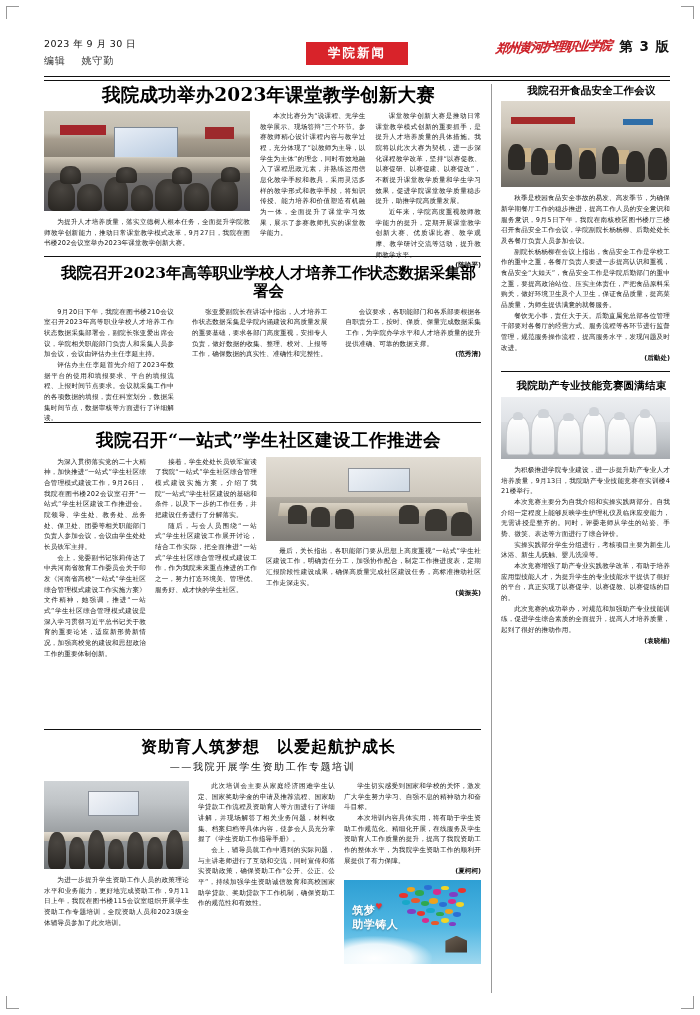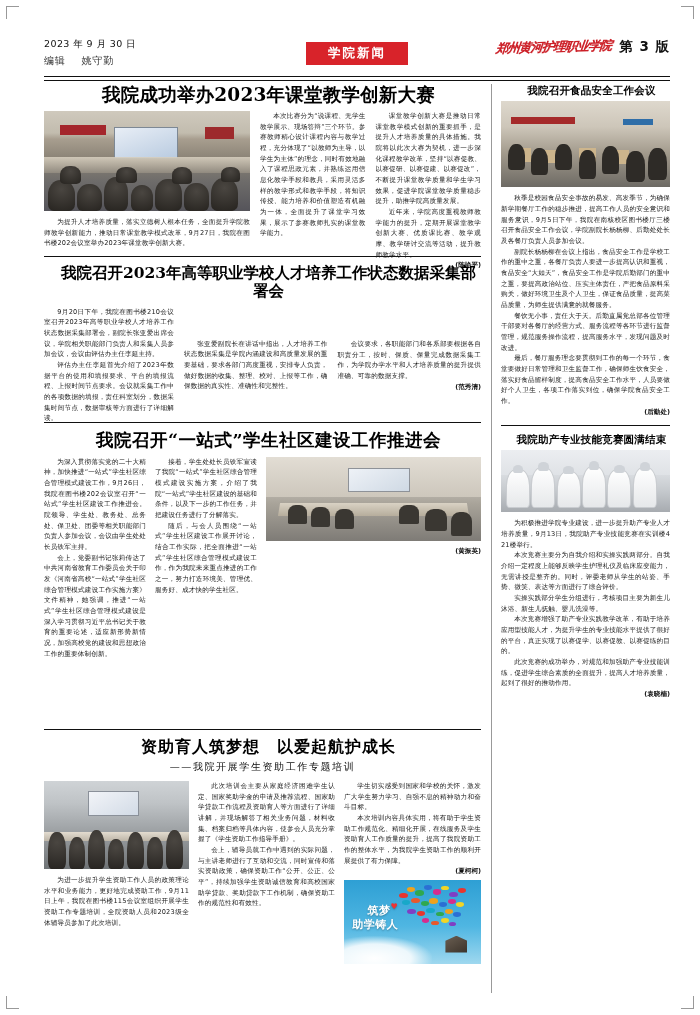--- a/index.html
+++ b/index.html
@@ -162,21 +162,21 @@
   .ad .balloons b{position:absolute;border-radius:50%;display:block;}
   .ad .house{position:absolute;right:10%;bottom:14%;width:16%;height:20%;
     background:linear-gradient(150deg,#6b5f52,#3b332b);
     clip-path:polygon(50% 0,100% 30%,100% 100%,0 100%,0 30%);
   }
   .ad .adtxt{
     position:absolute;left:6%;top:26%;color:#fff;
     font-family:"DejaVu Serif","Liberation Serif",serif;font-weight:bold;
     line-height:1;text-shadow:0 1px 2px rgba(0,0,0,.3);
   }
-  .ad .l1{font-size:11px;letter-spacing:.5px;text-align:right;}
+  .ad .l1{font-size:11px;letter-spacing:.5px;}
   .ad .l2{font-size:11px;letter-spacing:.5px;margin-top:3px;}
   .ad .heart{color:#e33; font-size:8px;vertical-align:super;}
 </style>
 </head>
 <body>
 
 <div class="page">
 
   <div class="crop tl"></div>
   <div class="crop tr"></div>
@@ -245,21 +245,21 @@
             <p>近年来，学院高度重视教师教学能力的提升，定期开展课堂教学创新大赛、优质课比赛、教学观摩、教学研讨交流等活动，提升教师教学水平。</p>
           </div>
           <div class="byline">(陈艳平)</div>
         </div>
       </div>
     </div>
 
     <div class="art rule-top" style="left:0;top:172px;width:437px;padding-top:7px;">
       <div class="hl h2">我院召开2023年高等职业学校人才培养工作状态数据采集部署会</div>
       <div style="height:6px;"></div>
-      <div class="cols" style="gap:10px;align-items:center;">
+      <div class="cols" style="gap:18px;">
         <div class="ccol" style="flex:0 0 130px;">
           <div class="txt">
             <p>9月20日下午，我院在图书楼210会议室召开2023年高等职业学校人才培养工作状态数据采集部署会，副院长张亚爱出席会议，学院相关职能部门负责人和采集人员参加会议，会议由评估办主任李延主持。</p>
             <p>评估办主任李延首先介绍了2023年数据平台的使用和填报要求、平台的填报流程、上报时间节点要求。会议就采集工作中的各项数据的填报，责任科室划分，数据采集时间节点，数据审核等方面进行了详细解读。</p>
           </div>
         </div>
         <div class="ccol">
           <div class="txt">
             <p>张亚爱副院长在讲话中指出，人才培养工作状态数据采集是学院内涵建设和高质量发展的重要基础，要求各部门高度重视，安排专人负责，做好数据的收集、整理、校对、上报等工作，确保数据的真实性、准确性和完整性。</p>
           </div>
@@ -295,20 +295,23 @@
             <div class="scr"></div>
             <div class="tbl"></div>
             <div class="p" style="left:10%;top:58%;width:9%;height:22%"></div>
             <div class="p" style="left:21%;top:60%;width:9%;height:24%"></div>
             <div class="p" style="left:32%;top:62%;width:9%;height:24%"></div>
             <div class="p" style="left:62%;top:58%;width:9%;height:22%"></div>
             <div class="p" style="left:74%;top:62%;width:10%;height:26%"></div>
             <div class="p" style="left:86%;top:66%;width:10%;height:28%"></div>
           </div>
           <div style="height:5px;"></div>
+          <div class="txt">
+            <p>最后，关长指出，各职能部门要从思想上高度重视“一站式”学生社区建设工作，明确责任分工，加强协作配合，制定工作推进度表，定期汇报阶段性建设成果，确保高质量完成社区建设任务，高标准推动社区工作走深走实。</p>
+          </div>
           <div class="byline">(黄振英)</div>
         </div>
       </div>
     </div>
 
     <div class="art rule-top" style="left:0;top:645px;width:437px;padding-top:8px;">
       <div class="hl h4">资助育人筑梦想　以爱起航护成长</div>
       <div class="subhl">——我院开展学生资助工作专题培训</div>
       <div style="height:7px;"></div>
       <div class="cols" style="gap:9px;">
@@ -399,21 +402,20 @@
           <div class="per" style="left:46%;top:56%;width:10%;height:34%"></div>
           <div class="per" style="left:60%;top:52%;width:10%;height:32%"></div>
           <div class="per" style="left:74%;top:58%;width:11%;height:36%"></div>
           <div class="per" style="left:87%;top:54%;width:11%;height:38%"></div>
         </div>
         <div style="height:6px;"></div>
         <div class="txt">
           <p>秋季是校园食品安全事故的易发、高发季节，为确保新学期餐厅工作的稳步推进，提高工作人员的安全意识和服务意识，9月5日下午，我院在南核校区图书楼厅三楼召开食品安全工作会议，学院副院长杨杨柳、后勤处处长及各餐厅负责人员参加会议。</p>
           <p>副院长杨杨柳在会议上指出，食品安全工作是学校工作的重中之重，各餐厅负责人要进一步提高认识和重视，食品安全“大如天”，食品安全工作是学院后勤部门的重中之重，要提高政治站位、压实主体责任，严把食品原料采购关，做好环境卫生及个人卫生，保证食品质量，提高菜品质量，为师生提供满意的就餐服务。</p>
           <p>餐饮无小事，责任大于天。后勤直属党总部各位管理干部要对各餐厅的经营方式、服务流程等各环节进行监督管理，规范服务操作流程，提高服务水平，发现问题及时改进。</p>
-          <p>最后，餐厅服务理念要贯彻到工作的每一个环节，食堂要做好日常管理和卫生监督工作，确保师生饮食安全，落实好食品留样制度，提高食品安全工作水平，人员要做好个人卫生，各项工作落实到位，确保学院食品安全工作。</p>
         </div>
         <div class="byline">(后勤处)</div>
       </div>
 
       <div class="rule-top" style="margin-top:8px;padding-top:7px;">
         <div class="hl hr-sm">我院助产专业技能竞赛圆满结束</div>
         <div style="height:5px;"></div>
         <div class="photo ph-nurse" style="width:100%;height:62px;">
           <div class="bg"></div>
           <div class="n" style="left:3%;width:13%;height:60%"></div>

